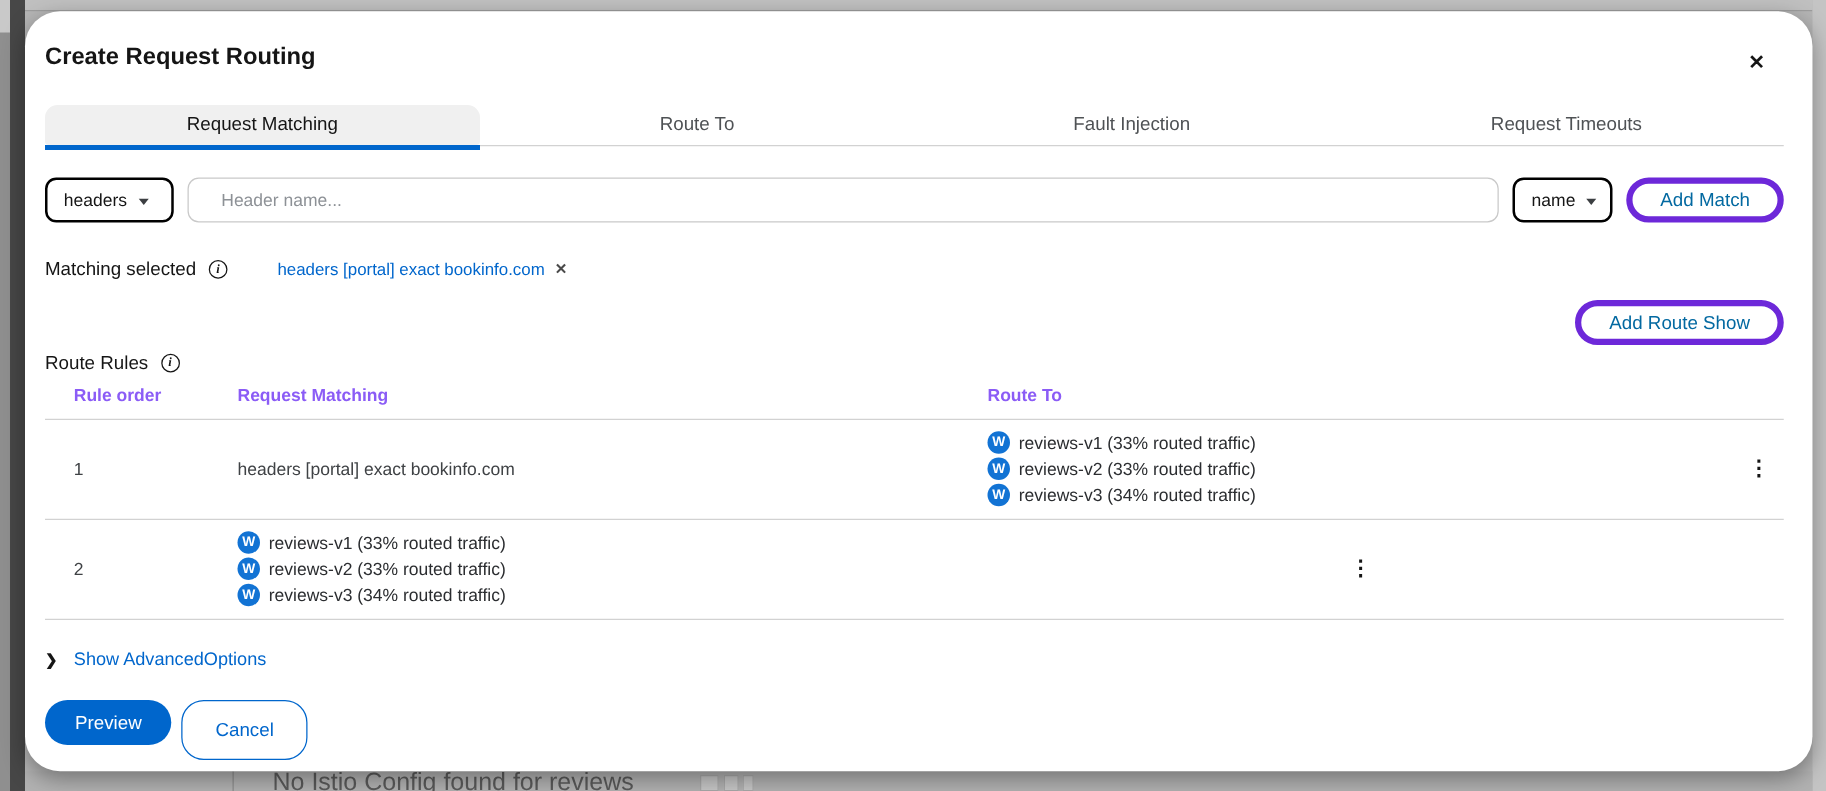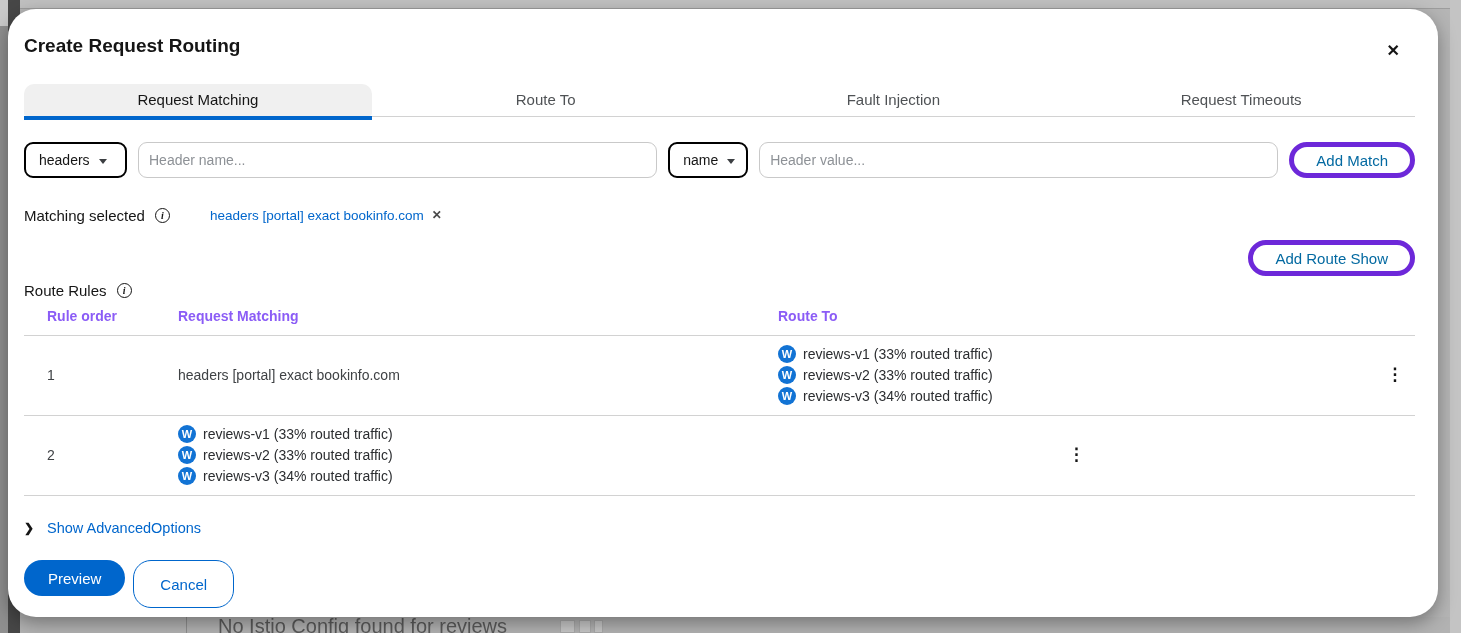--- a/index.html
+++ b/index.html
@@ -20,21 +20,21 @@
   .bd-bottom    { position:absolute; left:20px; right:11px; top:617px; height:16px; background:#b2b2b2; }
   .bd-vline     { position:absolute; top:617px; left:186px; width:1px; height:16px; background:#8e8e8e; }
   .bd-cell      { position:absolute; top:620px; height:13px; background:#c7c7c7; border:1px solid #a9a9a9; }
   .bd-cell.c1   { left:560px; width:15px; }
   .bd-cell.c2   { left:579px; width:12px; }
   .bd-cell.c3   { left:594px; width:9px; }
   .bd-text      { position:absolute; left:218px; top:615px; font-size:20px; color:#5a5a5a; white-space:nowrap; }
 
   
   .modal {
-    position:absolute; left:8px; top:9px; width:1430px; height:608px;
+    position:absolute; left:20px; top:9px; width:1430px; height:608px;
     background:#fff; border-radius:28px;
     box-shadow:0 6px 18px rgba(0,0,0,0.35);
   }
   .inner { padding:25px 23px 0 16px; position:relative; height:100%; }
 
   .title { font-size:19px; font-weight:700; color:#151515; line-height:24px; }
   .close {
     position:absolute; top:30px; right:34px; font-size:16px; font-weight:700;
     color:#151515; cursor:pointer; line-height:1; padding:4px; background:none; border:none;
     font-family:inherit;
@@ -56,21 +56,21 @@
   .select {
     display:flex; align-items:center; gap:9px; padding:0 13px;
     border:2px solid #000000; border-radius:9px; font-size:14px; color:#151515;
     background:#fff; cursor:pointer; white-space:nowrap;
   }
   .caret {
     width:0; height:0; border-left:4px solid transparent; border-right:4px solid transparent;
     border-top:5px solid #3c3f42; margin-top:2px;
   }
   .text-input {
-    flex:1; border:1px solid #c9c9c9; border-radius:9px; padding:0 10px;
+    flex:1; border:1px solid #c9c9c9; border-radius:9px; padding:0 26px;
     font-size:14px; color:#151515; font-family:inherit; outline:none; background:#fff;
   }
   .text-input::placeholder { color:#8d9196; }
   .pill-btn {
     border:5px solid #6d28d9; color:#0369a1; background:#fff; border-radius:18px;
     padding:0 22px; font-size:15px; height:36px; cursor:pointer; font-family:inherit; white-space:nowrap;
   }
 
   
   .matching-row { display:flex; align-items:center; margin-top:27px; height:20px; }
@@ -153,21 +153,20 @@
     <div class="match-row">
       <div class="select" style="width:103px;">
         <span>headers</span>
         <span class="caret"></span>
       </div>
       <input class="text-input" type="text" placeholder="Header name..." style="">
       <div class="select" style="width:80px;">
         <span>name</span>
         <span class="caret"></span>
       </div>
-      <input class="text-input" type="text" placeholder="Header value..." style="">
       <button class="pill-btn">Add Match</button>
     </div>
 
     <div class="matching-row">
       <span class="label-15">Matching selected</span>
       <span class="info-icon">i</span>
       <span class="chip">
         <span class="chip-text">headers [portal] exact bookinfo.com</span>
         <span class="chip-x">✕</span>
       </span>

